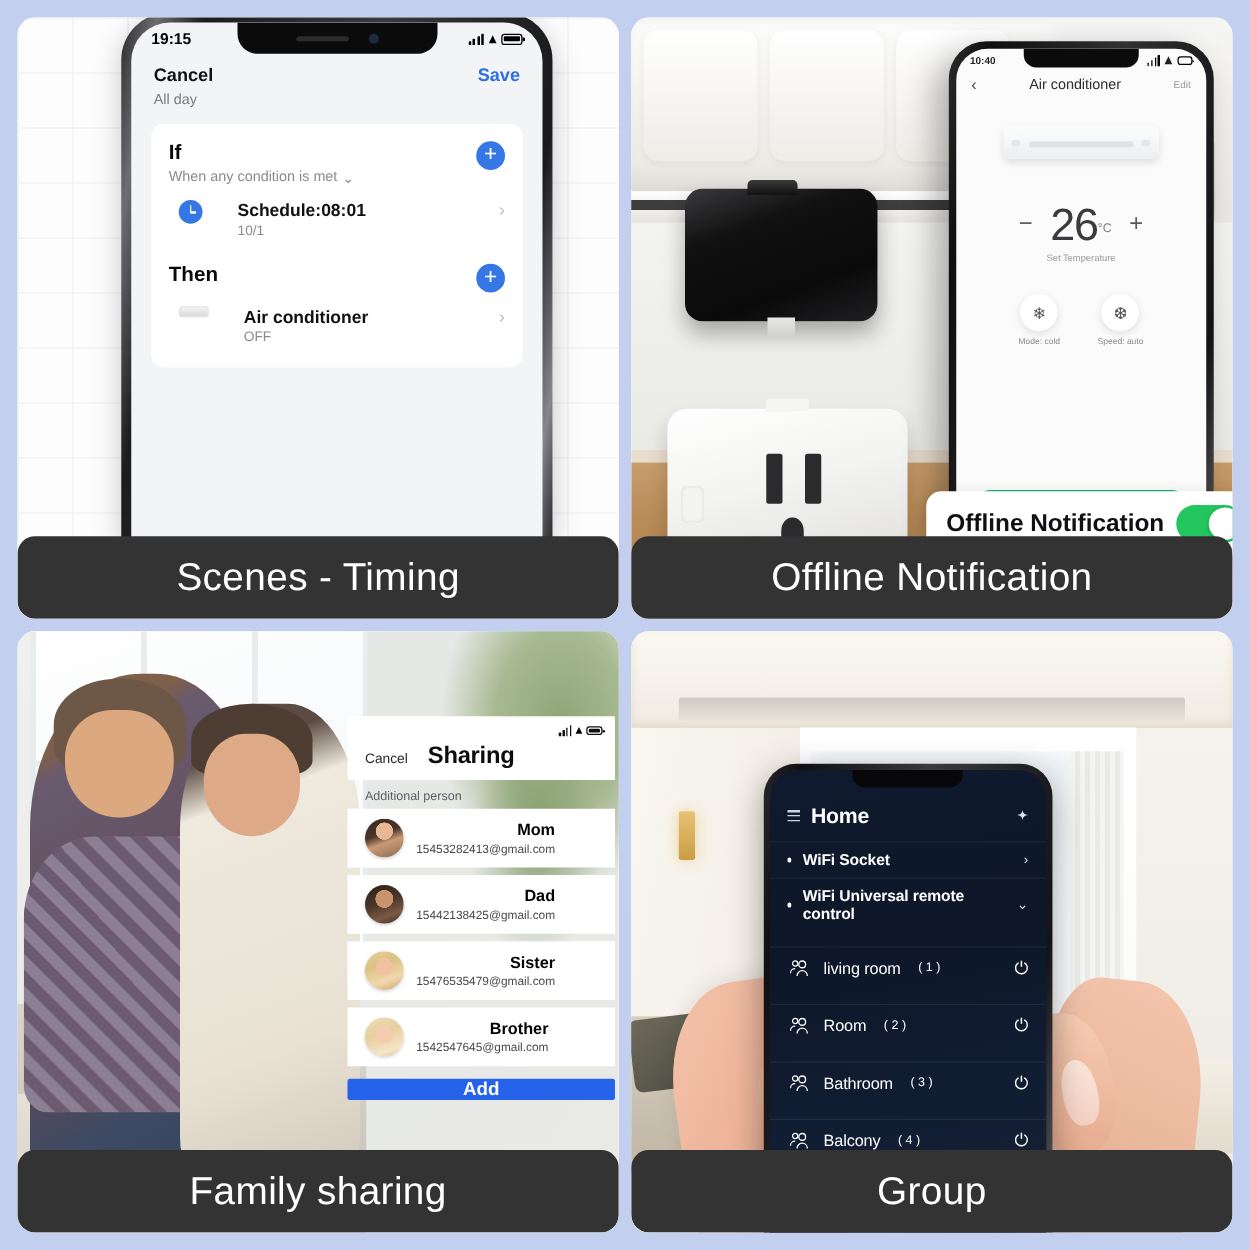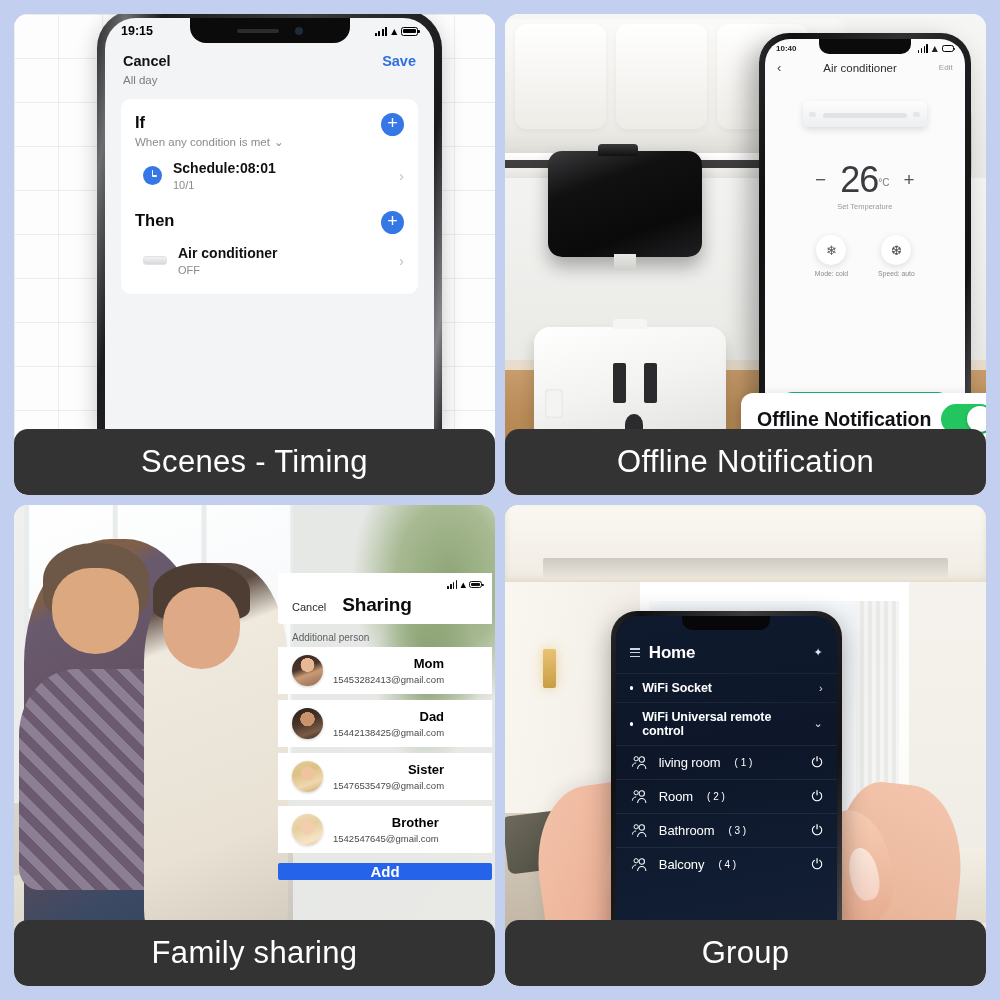--- a/index.html
+++ b/index.html
@@ -118,21 +118,21 @@
     display:flex;align-items:flex-start;padding: 0 14px;
   }
   .sectionhead .txt h3 { font-size:16.5px;font-weight:bold;color:#0a0a0a; }
   .sectionhead .txt p { font-size:11.5px;color:#8a8a90;margin-top:3px; display:flex;align-items:center;gap:4px;}
   .plus {
     margin-left:auto; width:23px;height:23px;border-radius:50%;
     background:#3578e5; color:#fff; font-size:18px; line-height:21px;
     text-align:center; flex:none; font-weight:300;
   }
   .itemrow {
-    display:flex;align-items:center;gap:11px;
+    display:flex;align-items:flex-start;gap:28px;
     padding: 11px 14px 10px 22px;
   }
   .clockicon {
     width:19px;height:19px;border-radius:50%;background:#3578e5;flex:none;
     position:relative;
   }
   .clockicon::before{content:"";position:absolute;left:8.6px;top:4px;width:1.5px;height:6px;background:#fff;border-radius:1px;}
   .clockicon::after{content:"";position:absolute;left:9px;top:9px;width:4.5px;height:1.5px;background:#fff;border-radius:1px;}
   .acicon { width:24px;height:9px;background:linear-gradient(#f2f2f4,#d8d8dc);border-radius:3px;flex:none;border:1px solid #e2e2e6;}
   .itemtxt .t { font-size:14px;font-weight:bold;color:#111; }
@@ -391,20 +391,21 @@
     border-top: 1px solid rgba(255,255,255,.06);
     color:#fff;
   }
   .p4-dev .dot{width:3.4px;height:3.4px;border-radius:50%;background:#fff;flex:none;}
   .p4-dev .nm{font-size:12.5px;font-weight:bold;letter-spacing:-.1px;}
   .p4-dev .ar{margin-left:auto;font-size:11px;color:#dde3ed;}
   .p4-grp {
     display:flex;align-items:center;gap:10px;
     padding: 8px 14px; color:#fff;
     border-top: 1px solid rgba(255,255,255,.07);
+    margin-top: 12px;
   }
   .p4-grp .peeps { width:19px;height:15px;flex:none; }
   .p4-grp .nm { font-size:13px; letter-spacing:-.1px;}
   .p4-grp .ct { font-size:10px; margin-left:4px;}
   .p4-grp .pw { margin-left:auto; font-size:14px; color:#fff; }
 </style>
 </head>
 <body>
 
 <div class="grid">

